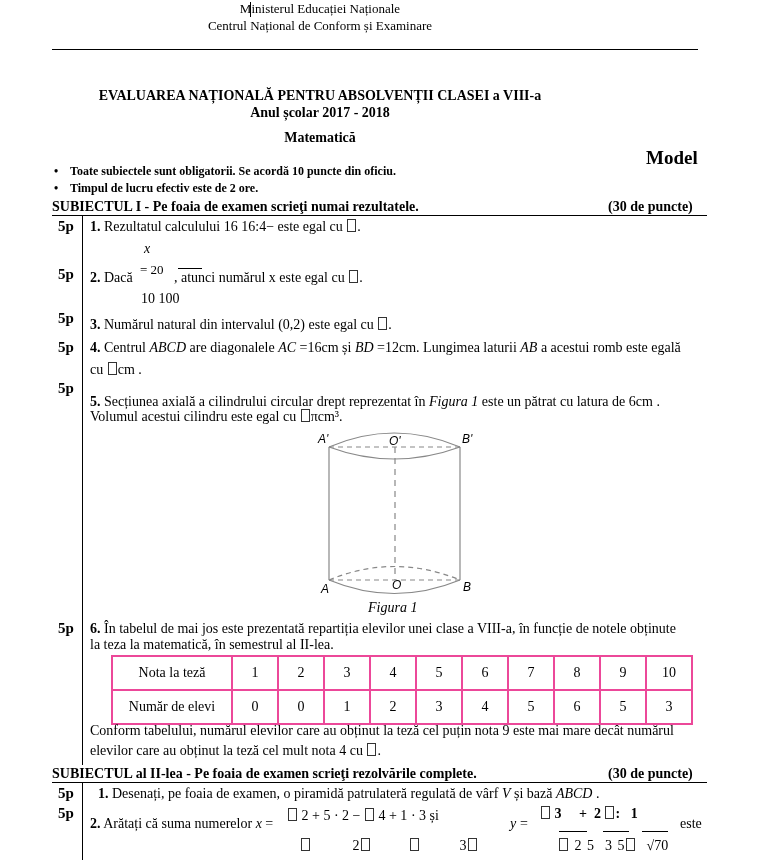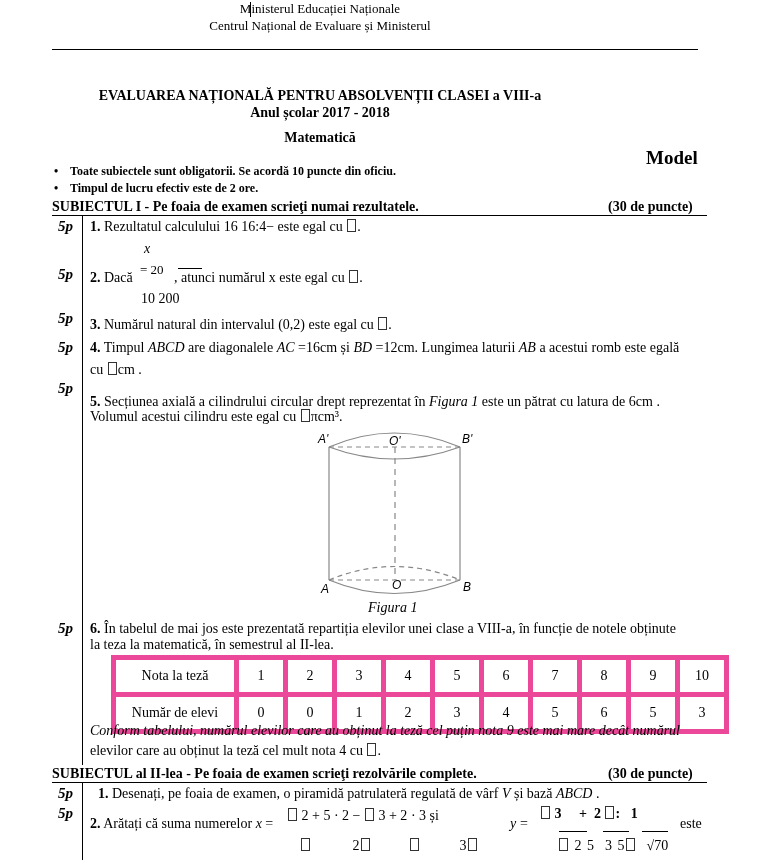--- a/index.html
+++ b/index.html
@@ -3,36 +3,36 @@
 <meta charset="utf-8">
 <style>
   html, body { margin: 0; padding: 0; background: #ffffff; }
   body { width: 760px; height: 860px; position: relative; overflow: hidden;
          font-family: "Liberation Serif", "DejaVu Serif", serif; color: #000; font-size: 14px; }
   .abs { position: absolute; white-space: nowrap; }
   .center { left: 0; width: 640px; text-align: center; }
   .b { font-weight: bold; }
   .i { font-style: italic; }
   .hr { position: absolute; background: #000; }
-  .pts { position: absolute; left: 58px; font-weight: bold; font-size: 15px; font-style: italic; }
+  .pts { position: absolute; left: 58px; font-weight: bold; font-size: 15px; }
   .q { position: absolute; left: 90px; font-size: 14px; }
   .box { display: inline-block; width: 7px; height: 11px; border: 1px solid #333; vertical-align: -1px; margin: 0 1px; }
   table.grades { position: absolute; left: 111px; top: 655px; border-collapse: collapse; }
-  table.grades td { border: 5px solid #ec4899; height: 32px; text-align: center; font-size: 14px; padding: 0; }
+  table.grades td { border: 2px solid #ec4899; height: 32px; text-align: center; font-size: 14px; padding: 0; }
   table.grades td.hd { width: 118px; }
   table.grades td.v { width: 44px; }
   .fig-label { position: absolute; font-family: "Liberation Sans", "DejaVu Sans", sans-serif; font-size: 12px; font-style: italic; }
   .cursor { position:absolute; left:250px; top:2px; width:1px; height:15px; background:#000; }
 </style>
 </head>
 <body>
 
 <div class="cursor"></div>
 <div class="abs center" style="top:1px;font-size:13px;">Ministerul Educației Naționale</div>
-<div class="abs center" style="top:18px;font-size:13px;">Centrul Național de Evaluare și Ministerul</div>
+<div class="abs center" style="top:18px;font-size:13px;">Centrul Național de Conform și Examinare</div>
 <div class="hr" style="left:52px;top:49px;width:646px;height:1px;"></div>
 
 <div class="abs center b" style="top:88px;font-size:14px;text-align:center;">EVALUAREA NAȚIONALĂ PENTRU ABSOLVENȚII CLASEI a VIII-a</div>
 <div class="abs center b" style="top:105px;font-size:14px;">Anul școlar 2017 - 2018</div>
 <div class="abs center b" style="top:130px;font-size:14px;">Matematică</div>
 <div class="abs b" style="left:646px;top:147px;font-size:19px;">Model</div>
 
 <div class="abs b" style="left:54px;top:164px;font-size:12px;">
   <span>•</span>&nbsp;&nbsp;&nbsp;
   <span>Toate subiectele sunt obligatorii. Se acordă 10 puncte din oficiu.</span>
@@ -57,32 +57,32 @@
 <div class="pts" style="top:266px;">5p</div>
 <div class="q" style="top:270px;">
   <b>2.</b>
   <span>Dacă</span>
 </div>
 <div class="abs" style="left:140px;top:262px;font-size:13px;">= 20</div>
 <div class="hr" style="left:178px;top:268px;width:24px;height:1px;"></div>
 <div class="abs" style="left:174px;top:270px;">
   <span>, atunci numărul x este egal cu </span><span class="box"></span><span>.</span>
 </div>
-<div class="abs" style="left:141px;top:291px;">10 200</div>
+<div class="abs" style="left:141px;top:291px;">10 100</div>
 
 <div class="pts" style="top:310px;">5p</div>
 <div class="q" style="top:317px;">
   <b>3.</b>
   <span>Numărul natural din intervalul (0,2) este egal cu </span><span class="box"></span><span>.</span>
 </div>
 
 <div class="pts" style="top:339px;">5p</div>
 <div class="q" style="top:340px;">
   <b>4.</b>
-  <span>Timpul </span><span class="i">ABCD</span><span> are diagonalele </span><span class="i">AC</span><span> =16cm și </span><span class="i">BD</span><span> =12cm. Lungimea laturii </span><span class="i">AB</span><span> a acestui romb este egală</span>
+  <span>Centrul </span><span class="i">ABCD</span><span> are diagonalele </span><span class="i">AC</span><span> =16cm și </span><span class="i">BD</span><span> =12cm. Lungimea laturii </span><span class="i">AB</span><span> a acestui romb este egală</span>
 </div>
 <div class="q" style="top:362px;">
   <span>cu </span><span class="box"></span><span>cm .</span>
 </div>
 
 <div class="pts" style="top:380px;">5p</div>
 <div class="q" style="top:394px;text-align:right;">
   <b>5.</b>
   <span>Secțiunea axială a cilindrului circular drept reprezentat în </span><span class="i">Figura 1</span><span> este un pătrat cu latura de 6cm .</span>
 </div>
@@ -146,21 +146,21 @@
     <td class="v">3</td>
     <td class="v">4</td>
     <td class="v">5</td>
     <td class="v">6</td>
     <td class="v">5</td>
     <td class="v">3</td>
   </tr>
 </tbody>
   </table>
 
-<div class="q" style="top:723px;font-style:italic;">Conform tabelului, numărul elevilor care au obținut la teză cel puțin nota 9 este mai mare decât numărul</div>
+<div class="q" style="top:723px;">Conform tabelului, numărul elevilor care au obținut la teză cel puțin nota 9 este mai mare decât numărul</div>
 <div class="q" style="top:743px;">
   <span>elevilor care au obținut la teză cel mult nota 4 cu </span><span class="box"></span><span>.</span>
 </div>
 
 <div class="abs b" style="left:52px;top:766px;font-size:14px;">SUBIECTUL al II-lea - Pe foaia de examen scrieţi rezolvările complete.</div>
 <div class="abs b" style="left:608px;top:766px;font-size:14px;">(30 de puncte)</div>
 <div class="hr" style="left:52px;top:782px;width:655px;height:1px;"></div>
 <div class="hr" style="left:82px;top:782px;width:1px;height:78px;"></div>
 
 <div class="pts" style="top:785px;">5p</div>
@@ -172,21 +172,21 @@
 <div class="pts" style="top:805px;">5p</div>
 <div class="q" style="top:816px;">
   <b>2.</b>
   <span>Arătați că suma numerelor </span><span class="i">x</span><span> = </span>
 </div>
 <div class="abs" style="left:287px;top:808px;font-size:14px;">
   <span class="box"></span>
   <span>2 + 5</span>
   <span>· 2 −</span>
   <span class="box"></span>
-  <span>3 + 2</span>
+  <span>4 + 1</span>
   <span>· 3 și </span>
 </div>
 <div class="abs i" style="left:510px;top:816px;">y</div>
 <div class="abs" style="left:520px;top:816px;"> = </div>
 <div class="abs" style="left:540px;top:806px;font-weight:bold;">
   <span class="box"></span>
   <span>3</span>
   &nbsp;&nbsp;&nbsp;&nbsp;<span>+</span>
   &nbsp;<span>2</span>
   <span class="box"></span><span>:</span>

